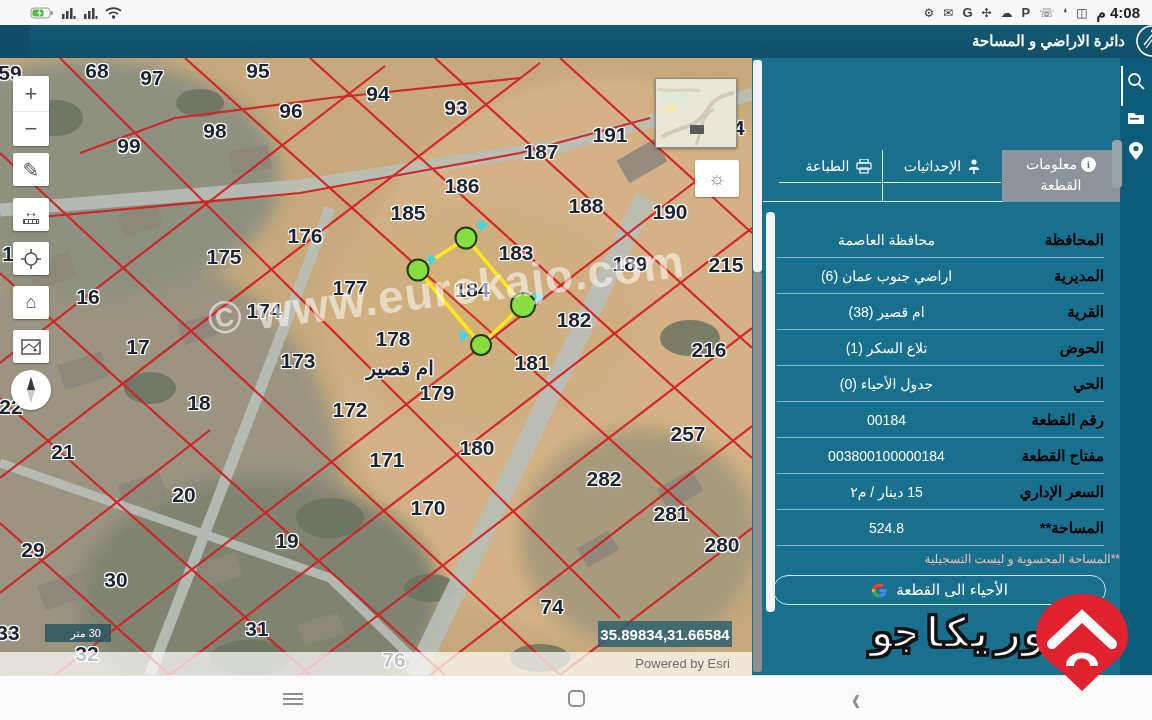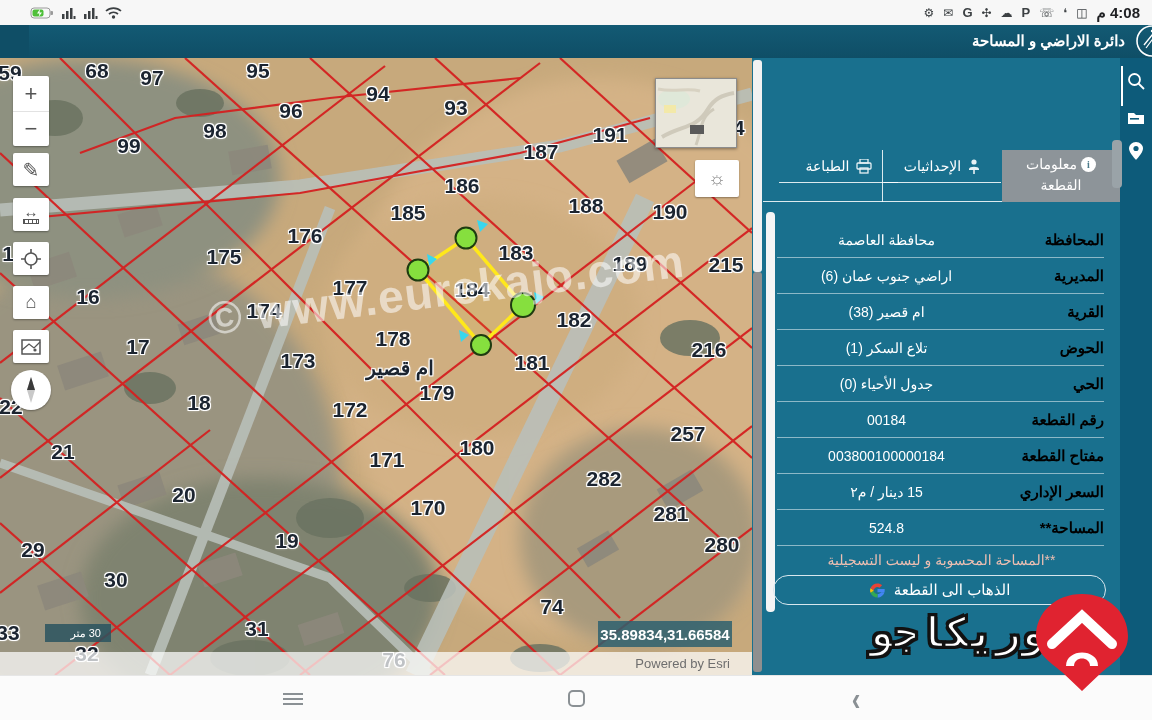--- a/index.html
+++ b/index.html
@@ -51,21 +51,21 @@
   .tabs { position:absolute; top:92px; left:0; right:0; height:52px; border-bottom:1px solid rgba(255,255,255,.85); }
   .tab { position:absolute; top:0; color:#fff; font-size:14px; display:flex; align-items:center; justify-content:center; gap:6px; cursor:pointer; }
   .tab.inactive { height:33px; border-bottom:1px solid rgba(255,255,255,.85); }
   .tab.active { height:52px; background:#8d9499; text-align:center; padding:4px 6px; line-height:1.5; display:block; }
   .vsep { position:absolute; top:0; width:1px; height:52px; background:rgba(255,255,255,.85); }
 
   .rows { position:absolute; top:164px; left:14px; right:16px; }
   .prow { height:36px; display:flex; align-items:center; border-bottom:1px solid rgba(255,255,255,.5); }
   .rlabel { font-size:15px; font-weight:bold; color:#000000; min-width:108px; }
   .rvalue { flex:1; text-align:center; font-size:14px; color:#fff; }
-  .pnote { position:absolute; top:494px; left:0; right:0; text-align:center; font-size:14px; color:#eebfb2; }
+  .pnote { position:absolute; top:494px; left:0; right:0; font-size:12px; color:#eebfb2; }
   .gobtn { position:absolute; top:517px; left:10px; right:14px; height:30px; border:1px solid #d7e7ee; border-radius:15px; background:transparent; color:#fff; font-size:15px; display:flex; align-items:center; justify-content:center; gap:8px; cursor:pointer; font-family:"Liberation Sans",sans-serif; }
 
   .strip { position:absolute; left:1120px; top:58px; width:32px; height:617px; background:#0d5b7a; z-index:25; }
   .strip .sic { position:absolute; left:0; width:32px; height:30px; display:flex; align-items:center; justify-content:center; cursor:pointer; }
   .strip .activebar { position:absolute; left:1px; top:8px; width:2px; height:40px; background:#fff; }
   .sthumb { position:absolute; left:-8px; top:82px; width:10px; height:48px; background:#9aa3a8; border-radius:4px; }
 
   
   .watermark { position:absolute; left:208px; top:292px; font-size:46px; font-weight:bold; letter-spacing:1px; color:rgba(255,255,255,.55); transform:rotate(-7deg); transform-origin:left center; z-index:22; pointer-events:none; white-space:nowrap; }
   .brand { position:absolute; left:868px; top:608px; z-index:35; display:flex; align-items:flex-start; gap:6px; pointer-events:none;font-family:Liberation Mono, monospace; }
@@ -397,21 +397,21 @@
         </div>
         <div class="prow">
           <span class="rlabel">المساحة**</span>
           <span class="rvalue">524.8</span>
         </div>
       </div>
 
     <div class="pnote">**المساحة المحسوبة و ليست التسجيلية</div>
 
     <button class="gobtn">
-      <span>الذهاب الى القطعة</span>
+      <span>الأحياء الى القطعة</span>
       <svg width="17" height="17" viewBox="0 0 48 48">
         <path d="M24 19.5 L44 19.5 C44.5 22 44.5 26 43.5 29 L24 29 Z" fill="#4285F4"></path>
         <path d="M43.5 29 C41 38 33.5 44 24 44 L24 34 C28.5 34 32.5 32 34.5 29 Z" fill="#4285F4"></path>
         <path d="M24 44 C15 44 7 38.5 4.5 30.5 L13 24.5 C14.5 30 18.5 34 24 34 Z" fill="#34A853"></path>
         <path d="M4.5 30.5 C2.5 25.5 2.5 21.5 4.5 17 L13 23 C12.5 24 12.5 24.5 13 24.5 Z" fill="#FBBC05"></path>
         <path d="M4.5 17 C7.5 9 15 4 24 4 C29 4 33.5 5.8 37 9 L30 16 C28 14.5 26 13.8 24 13.8 C18.8 13.8 14.5 17.5 13 23 L4.5 17 Z" fill="#EA4335"></path>
       </svg>
     </button>
   </div>
 

